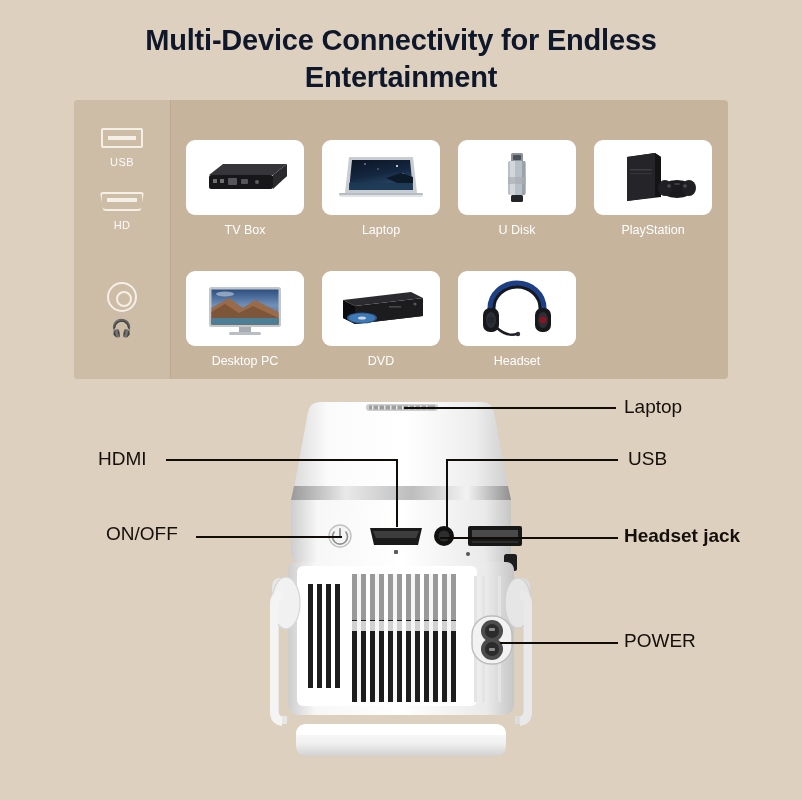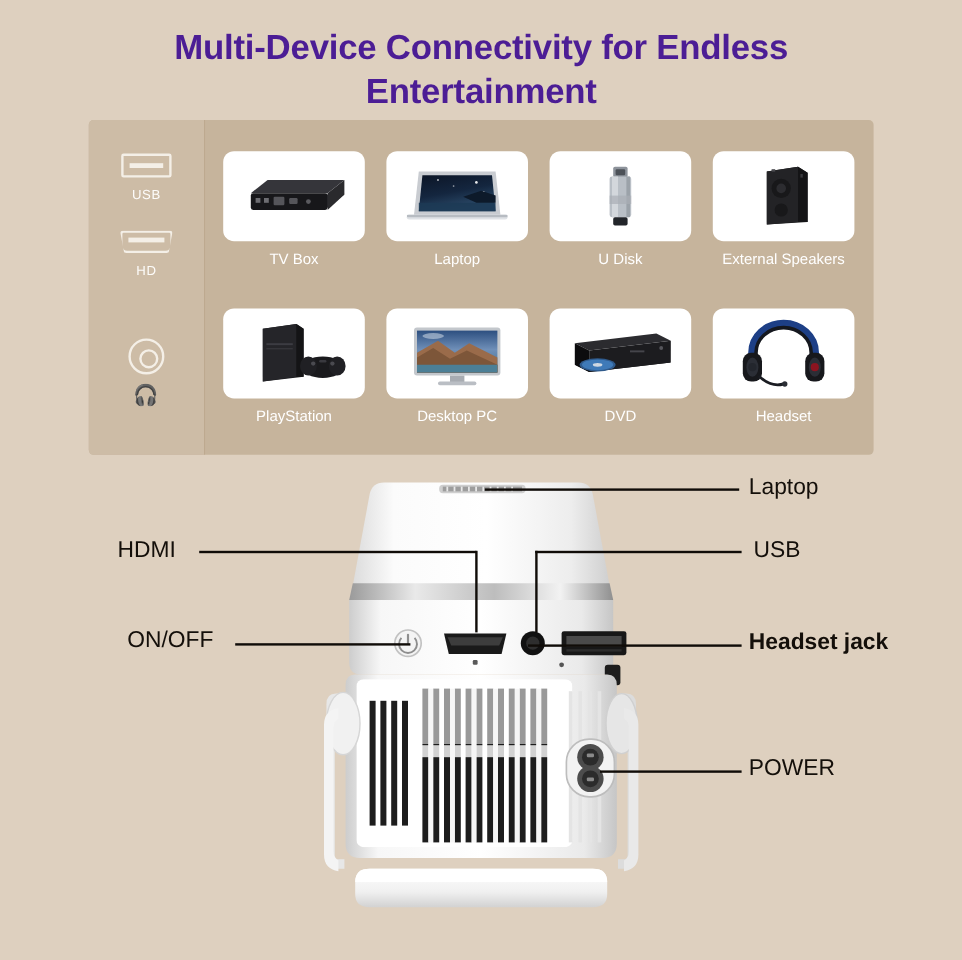--- a/index.html
+++ b/index.html
@@ -15,21 +15,21 @@
   }
 
   
   #title {
     position: absolute;
     left: 0; top: 22px;
     width: 802px;
     text-align: center;
     font-size: 29px;
     font-weight: bold;
-    color: #4c1d95;
+    color: #0f172a;
     line-height: 1.26;
     letter-spacing: -0.2px;
     padding: 0 70px;
     box-sizing: border-box;
   }
 
   
   #conn-panel {
     position: absolute;
     left: 74px; top: 100px;
@@ -125,21 +125,21 @@
     display: grid;
     grid-template-columns: repeat(4, 1fr);
     grid-template-rows: repeat(2, 1fr);
     column-gap: 10px;
     row-gap: 6px;
   }
   .device-cell {
     display: flex;
     flex-direction: column;
     align-items: center;
-    justify-content: center;
+    justify-content: flex-end;
   }
   .device-card {
     width: 118px; height: 75px;
     background: #ffffff;
     border-radius: 9px;
     display: flex;
     align-items: center;
     justify-content: center;
     overflow: hidden;
   }
@@ -256,35 +256,20 @@
           <rect x="41" y="14" width="18" height="34" rx="2" fill="#b9bfc6"></rect>
           <rect x="43" y="14" width="5" height="34" fill="#d9dde1" opacity=".8"></rect>
           <rect x="55" y="14" width="3" height="34" fill="#8f959c" opacity=".7"></rect>
           <rect x="41" y="30" width="18" height="7" fill="#a9aeb5" opacity=".7"></rect>
           <rect x="44" y="48" width="12" height="7" rx="1.5" fill="#22252a"></rect>
         </svg>
       </div>
       <div class="device-label">U Disk</div>
     </div>
 
-    <div class="device-cell">
-      <div class="device-card">
-        <svg width="100" height="62" viewBox="0 0 100 62">
-          <polygon points="36,10 62,6 70,11 70,52 36,54" fill="#1a1a1c"></polygon>
-          <polygon points="36,10 62,6 62,52 36,54" fill="#232326"></polygon>
-          <polygon points="62,6 70,11 70,52 62,52" fill="#141416"></polygon>
-          <circle cx="48" cy="24" r="8" fill="#18181a"></circle>
-          <circle cx="48" cy="24" r="4" fill="#2c2c30"></circle>
-          <circle cx="48" cy="42" r="5.5" fill="#18181a"></circle>
-          <rect x="40" y="8" width="3" height="2" fill="#4a4a4e"></rect>
-          <rect x="64" y="12" width="2" height="3" fill="#3a3a3e"></rect>
-        </svg>
-      </div>
-      <div class="device-label">External Speakers</div>
-    </div>
 
     <div class="device-cell">
       <div class="device-card">
         <svg width="100" height="62" viewBox="0 0 100 62">
           <polygon points="24,10 52,6 58,10 58,50 24,54" fill="#1c1c1f"></polygon>
           <polygon points="24,10 52,6 52,50 24,54" fill="#252529"></polygon>
           <polygon points="52,6 58,10 58,50 52,50" fill="#141416"></polygon>
           <rect x="27" y="22" width="22" height="1.6" fill="#3c3c42"></rect>
           <rect x="27" y="26" width="22" height="1.2" fill="#35353a"></rect>
           <g transform="translate(58,32)">

